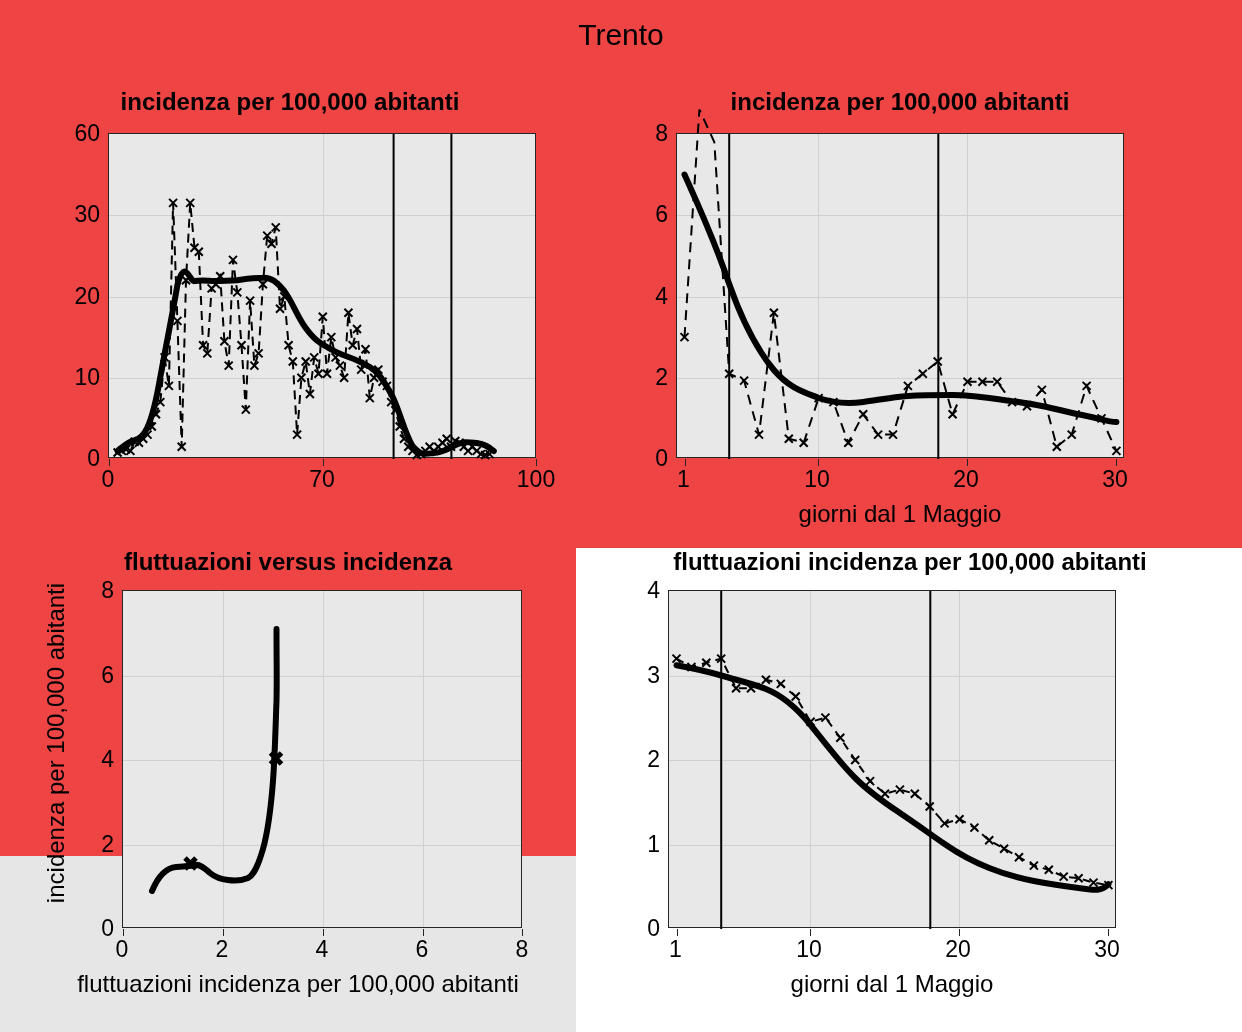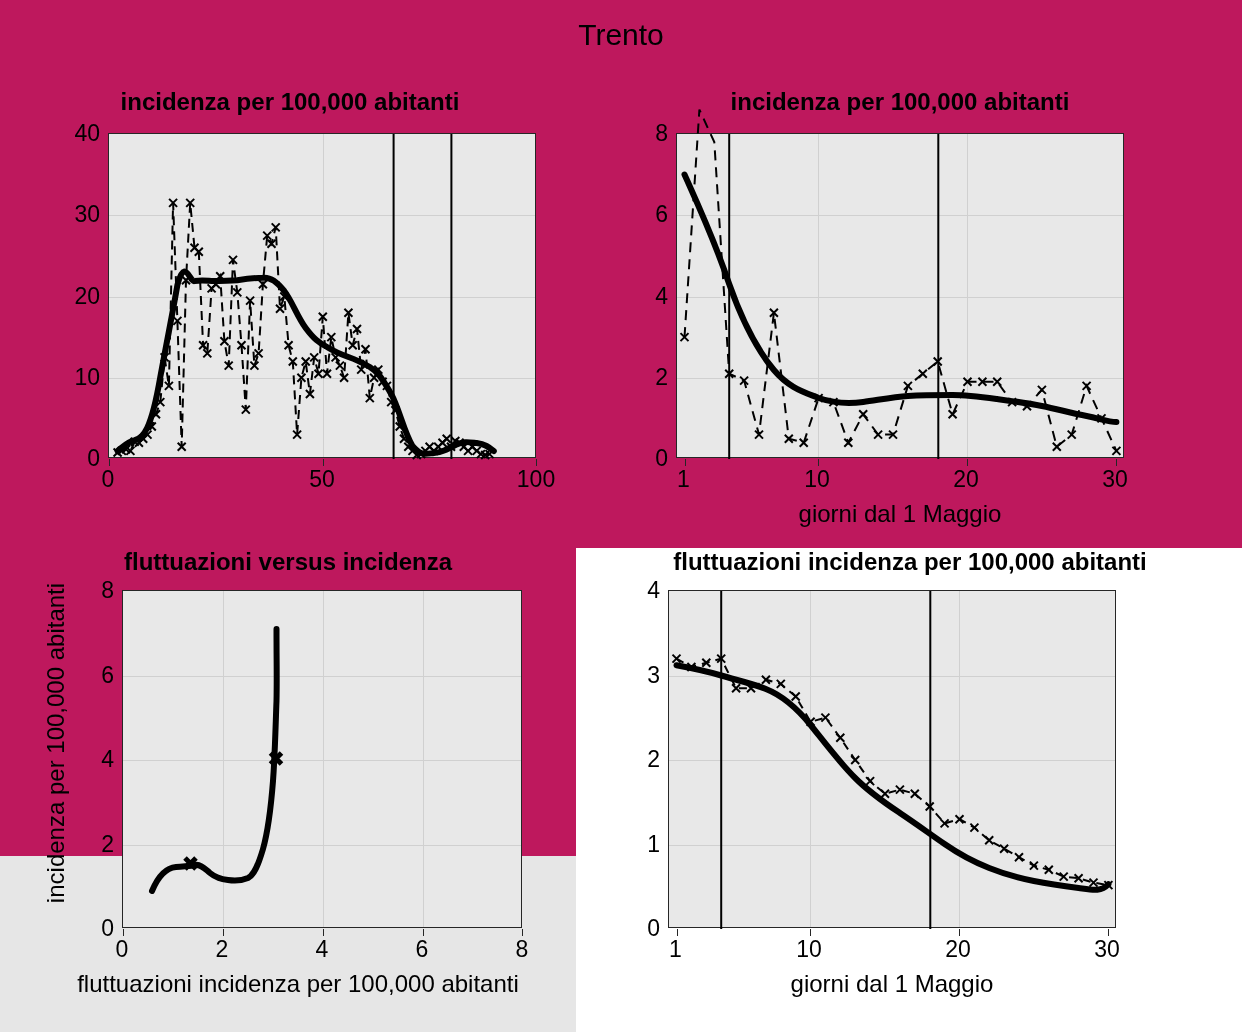--- a/index.html
+++ b/index.html
@@ -12,21 +12,21 @@
     height: 1032px;
     font-family: "Liberation Sans", sans-serif;
     position: relative;
     overflow: hidden;
   }
   #figure {
     position: absolute;
     left: 0; top: 0;
     width: 1242px;
     height: 856px;
-    background: #be185d;
+    background: #ef4444;
   }
   .fig-title {
     position: absolute;
     left: 0;
     top: 18px;
     width: 1242px;
     text-align: center;
     font-size: 30px;
     color: #000;
     font-weight: 400;
@@ -219,24 +219,24 @@
 
       <div class="tickmark" style="left:0px; top:325px; width:1px; height:7px;"></div>
       <div class="tickmark" style="left:214px; top:325px; width:1px; height:7px;"></div>
       <div class="tickmark" style="left:427px; top:325px; width:1px; height:7px;"></div>
     </div>
 
     <div class="tick-label ytick" style="left:10px; top:370px; width:60px;">0</div>
     <div class="tick-label ytick" style="left:10px; top:288.75px; width:60px;">10</div>
     <div class="tick-label ytick" style="left:10px; top:207.5px; width:60px;">20</div>
     <div class="tick-label ytick" style="left:10px; top:126.25px; width:60px;">30</div>
-    <div class="tick-label ytick" style="left:10px; top:45px; width:60px;">40</div>
+    <div class="tick-label ytick" style="left:10px; top:45px; width:60px;">60</div>
 
     <div class="tick-label xtick" style="left:78px; top:378px; width:60px;">0</div>
-    <div class="tick-label xtick" style="left:292px; top:378px; width:60px;">50</div>
+    <div class="tick-label xtick" style="left:292px; top:378px; width:60px;">70</div>
     <div class="tick-label xtick" style="left:506px; top:378px; width:60px;">100</div>
 
   </div>
 
   <div class="panel" style="left:620px; top:88px; width:560px; height:420px;">
     <div class="panel-title" style="top:0;">incidenza per 100,000 abitanti</div>
 
     <div class="axes" style="left:56px; top:45px; width:448px; height:325px;">
       <div class="gridline h" style="top:243.75px;"></div>
       <div class="gridline h" style="top:162.5px;"></div>

